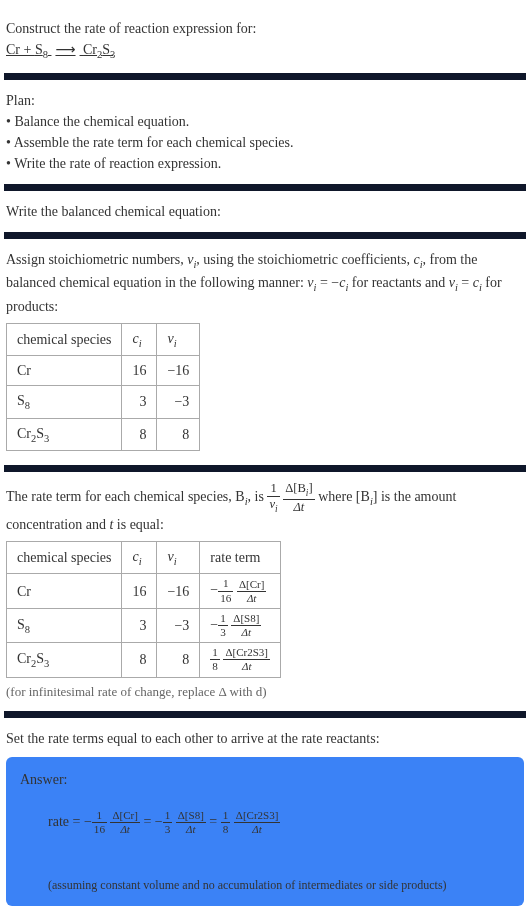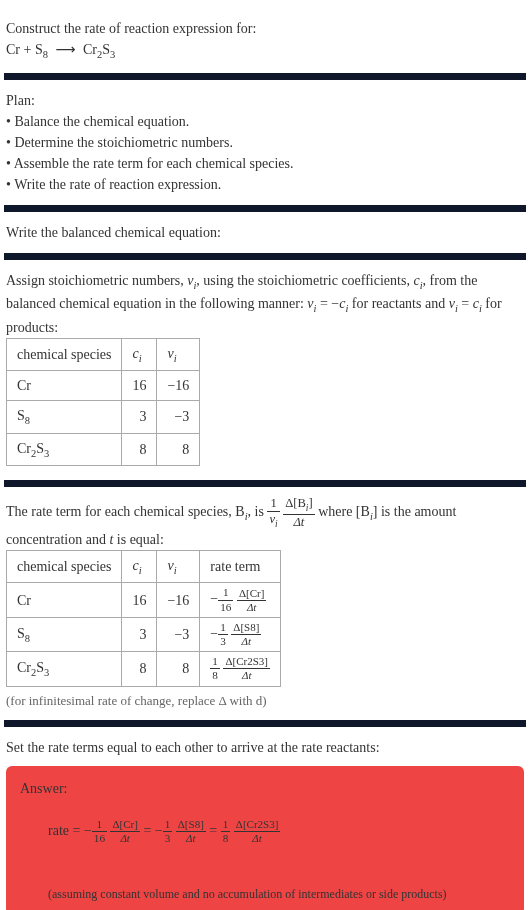--- a/index.html
+++ b/index.html
@@ -18,27 +18,29 @@
     }
     .section {
       border-bottom: 7px solid #0f172a;
       padding: 10px 2px;
     }
     .section:last-of-type {
       border-bottom: none;
     }
     .chem {
       font-family: Georgia, serif;
+      text-decoration: underline;
     }
     sub {
       font-size: 0.75em;
       vertical-align: sub;
     }
     table {
       border-collapse: collapse;
+      margin-top: 6px;
       margin-bottom: 4px;
     }
     th, td {
       border: 1px solid #aaa;
       padding: 4px 10px;
       text-align: left;
       font-weight: normal;
     }
     td.num {
       text-align: right;
@@ -61,21 +63,21 @@
     }
     .small-frac {
       font-size: 0.8em;
     }
     .note {
       font-size: 13px;
       color: #666;
       margin-top: 2px;
     }
     .answer-box {
-      background: #ef4444;
+      background: #3b82f6;
       border-radius: 6px;
       padding: 12px 14px;
       margin-top: 8px;
     }
     .answer-label {
       margin-bottom: 6px;
     }
     .answer-eq {
       padding-left: 28px;
       margin-bottom: 6px;
@@ -104,21 +106,20 @@
   <div class="chem">
     <span>Cr</span><span> + </span><span><span>S</span><sub>8</sub></span>
     <span class="arrow">⟶</span>
     <span><span>Cr</span><sub>2</sub><span>S</span><sub>3</sub></span>
   </div>
 </div>
 
 <div class="section">
   <div>Plan:</div>
   <div>• Balance the chemical equation.</div>
-  <div>• Determine the stoichiometric numbers.</div>
   <div>• Assemble the rate term for each chemical species.</div>
   <div>• Write the rate of reaction expression.</div>
 </div>
 
 <div class="section">
   <div>Write the balanced chemical equation:</div>
 </div>
 
 <div class="section">
   <div>

